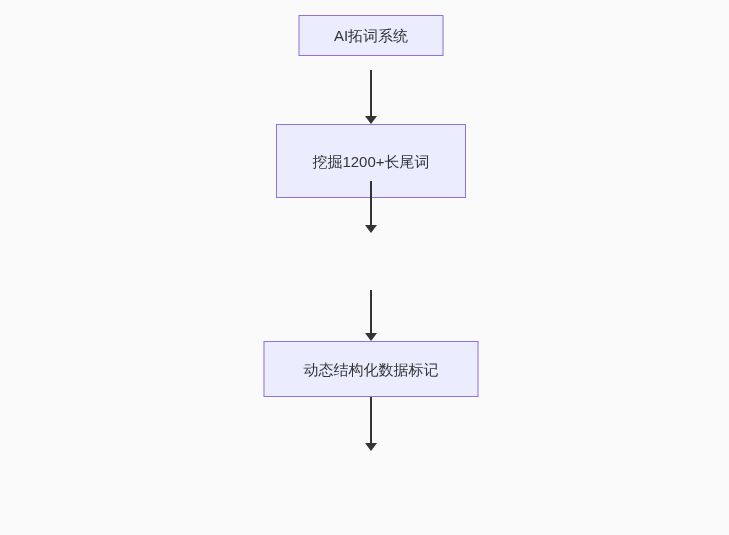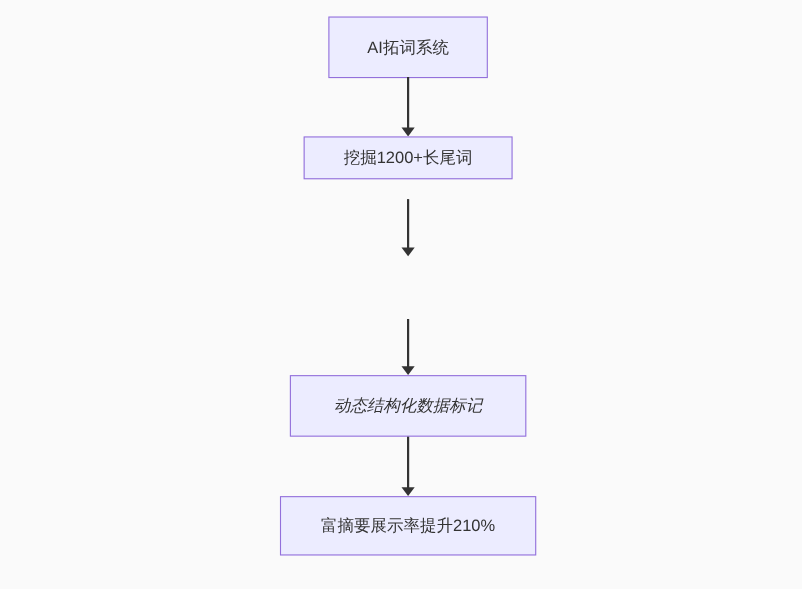--- a/index.html
+++ b/index.html
@@ -52,24 +52,24 @@
     left: 50%;
     transform: translateX(-50%);
     bottom: 0;
     width: 0;
     height: 0;
     border-left: 6px solid transparent;
     border-right: 6px solid transparent;
     border-top: 8px solid #333333;
   }
   
-  #node-1 { top: 15px;  width: 145px; height: 56px; }
-  #node-2 { top: 124px; width: 190px; height: 39px; }
+  #node-1 { top: 15px;  width: 145px; height: 41px; }
+  #node-2 { top: 124px; width: 190px; height: 74px; }
   #node-3 { top: 233px; width: 221px; height: 57px; }
-  #node-4 { top: 341px; width: 215px; height: 56px; font-style: italic; }
+  #node-4 { top: 341px; width: 215px; height: 56px; }
   #node-5 { top: 451px; width: 233px; height: 54px; }
   
   #arrow-1 { top: 70px;  height: 54px; }
   #arrow-2 { top: 181px; height: 52px; }
   #arrow-3 { top: 290px; height: 51px; }
   #arrow-4 { top: 397px; height: 54px; }
 </style>
 </head>
 <body>
 
@@ -101,17 +101,14 @@
 
   <div id="node-4" class="flow-node">
     <span>动态结构化数据标记</span>
   </div>
 
   <div id="arrow-4" class="flow-arrow">
     <div class="shaft"></div>
     <div class="head"></div>
   </div>
 
-  <div id="node-5" class="flow-node">
-    <span>富摘要展示率提升210%</span>
-  </div>
 
 </div>
 
 </body></html>

